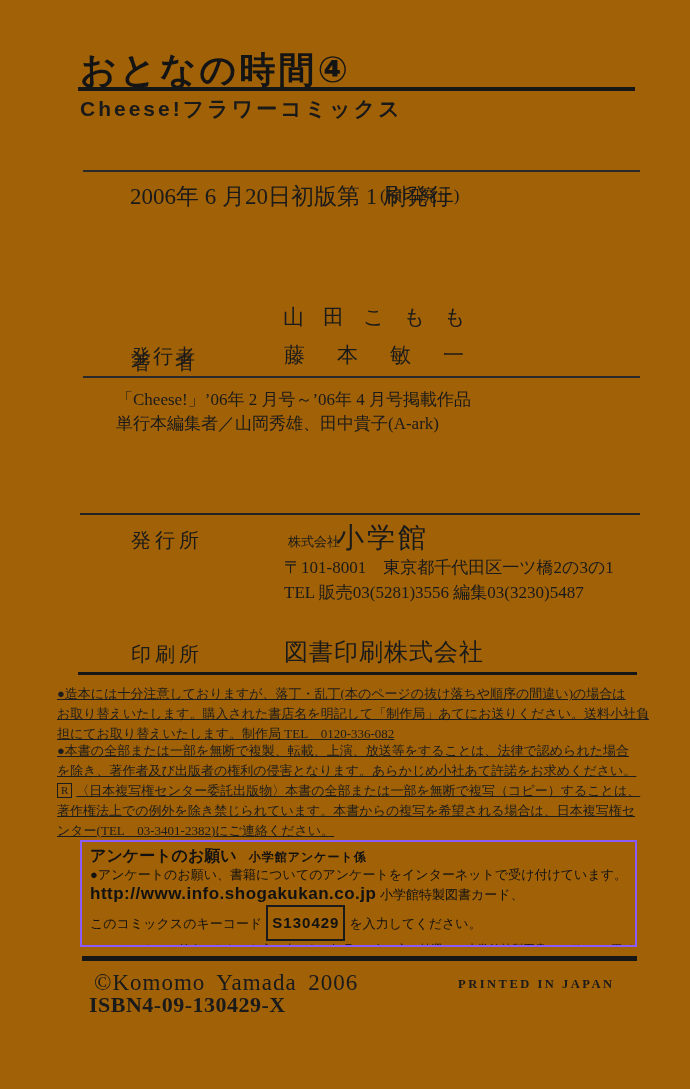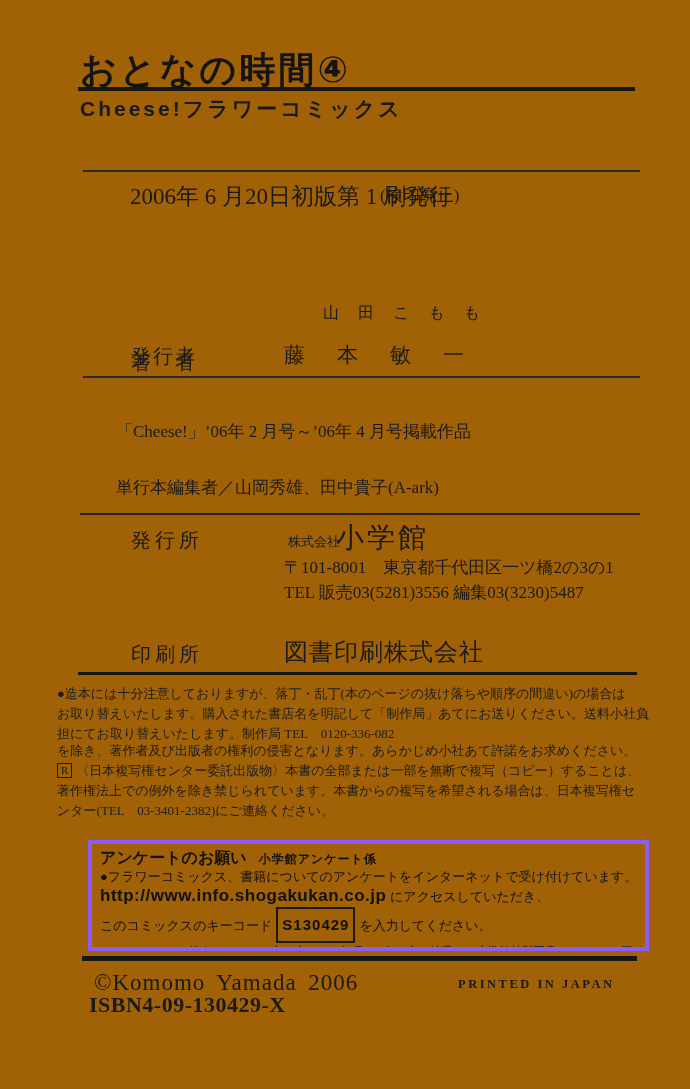--- a/index.html
+++ b/index.html
@@ -24,50 +24,50 @@
   .rule-thin-b  { top:376px; left:83px; width:557px; height:2px; background:#2a2a2a; }
   .rule-thin-c  { top:513px; left:80px; width:560px; height:2px; background:#222; }
   .rule-printer { top:672px; left:78px; width:559px; height:3px; }
   .rule-footer  { top:956px; left:82px; width:555px; height:5px; }
 
   .date    { top:181px; left:130px; font-size:23px; }
   .kenin   { top:184px; left:380px; font-size:17px; }
 
   .cred-label { font-size:20px; letter-spacing:2px; }
   .author-label    { top:305px; left:131px;margin-top:44px; }
-  .author-name     { top:303px; left:283px; font-size:16px; letter-spacing:19px;margin-left:40px; }
+  .author-name     { top:303px; left:283px; font-size:21px; letter-spacing:19px; }
   .publisher-label { top:343px; left:131px; }
   .publisher-name  { top:341px; left:284px; font-size:21px; letter-spacing:32px; }
 
   .serial { top:388px; left:116px; font-size:17px; line-height:24px; }
-  .serial div { white-space:pre;margin-top:32px; }
+  .serial div { white-space:pre; }
 
   .office-label { font-size:20px; letter-spacing:4px; }
   .hakkojo-label { top:527px; left:131px; }
   .co-prefix { top:533px; left:288px; font-size:13px; }
   .co-name   { top:519px; left:336px; font-size:28px; letter-spacing:3px; }
   .co-addr   { top:556px; left:284px; font-size:17px; }
   .co-tel    { top:581px; left:284px; font-size:17px; }
 
   .insatsu-label { top:641px; left:131px; }
   .printer-name  { top:636px; left:284px; font-size:24px; letter-spacing:1px; }
 
-  .notice { position:absolute; left:57px; width:580px; font-size:13px; line-height:20px; color:#1c1c1c; }
+  .notice { position:absolute; left:57px; width:580px; font-size:13px; line-height:20px; color:#1c1c1c;text-decoration:underline; }
   .notice div { white-space:pre; }
   .notice-1 { top:684px; }
   .notice-2 { top:741px; }
   .split { display:flex; justify-content:flex-start; }
   .rbox {
     display:inline-block; border:1px solid #1c1c1c; font-size:11px;
     line-height:13px; padding:0 3px; margin-right:4px; transform:translateY(-1px);
   }
 
   .survey {
-    position:absolute; top:840px; left:88px; width:537px; height:95px;
-    border:4px solid #8b5cf6; padding:4px 8px;
+    position:absolute; top:840px; left:80px; width:537px; height:95px;
+    border:2px solid #8b5cf6; padding:4px 8px;
     font-family:"Liberation Sans","DejaVu Sans",sans-serif;
     font-size:13px; line-height:17px; color:#111; overflow:hidden;
   }
   .survey div { white-space:pre; }
   .sv-head { font-size:16px; font-weight:bold; line-height:20px; }
   .sv-head-sub { font-size:12px; font-weight:bold; margin-left:12px; letter-spacing:1px; }
   .sv-url { font-size:17px; font-weight:bold; letter-spacing:0.5px; }
   .sv-url-row { line-height:21px; }
   .sv-key-row { line-height:21px; }
   .keycode {
@@ -115,30 +115,31 @@
   <div class="notice notice-1">
     <div>●造本には十分注意しておりますが、落丁・乱丁(本のページの抜け落ちや順序の間違い)の場合は</div>
     <div>お取り替えいたします。購入された書店名を明記して「制作局」あてにお送りください。送料小社負</div>
     <div class="split">
       <span>担にてお取り替えいたします。</span>
       <span>制作局 TEL　0120-336-082</span>
     </div>
   </div>
 
   <div class="notice notice-2">
+    <div>●本書の全部または一部を無断で複製、転載、上演、放送等をすることは、法律で認められた場合</div>
     <div>を除き、著作者及び出版者の権利の侵害となります。あらかじめ小社あて許諾をお求めください。</div>
     <div><span class="rbox">R</span><span>〈日本複写権センター委託出版物〉本書の全部または一部を無断で複写（コピー）することは、</span></div>
     <div>著作権法上での例外を除き禁じられています。本書からの複写を希望される場合は、日本複写権セ</div>
     <div>ンター(TEL　03-3401-2382)にご連絡ください。</div>
   </div>
 
   <div class="survey">
     <div class="sv-head-row"><span class="sv-head">アンケートのお願い</span><span class="sv-head-sub">小学館アンケート係</span></div>
-    <div>●フラワーコミックス、書籍についてのアンケートをインターネットで受け付けています。</div>
-    <div class="sv-url-row"><span class="sv-url">http://www.info.shogakukan.co.jp</span><span> にアクセスしていただき、</span></div>
+    <div>●アンケートのお願い、書籍についてのアンケートをインターネットで受け付けています。</div>
+    <div class="sv-url-row"><span class="sv-url">http://www.info.shogakukan.co.jp</span><span> 小学館特製図書カード、</span></div>
     <div class="sv-key-row"><span>このコミックスのキーコード</span><span class="keycode">S130429</span><span>を入力してください。</span></div>
     <div class="sv-small">●アンケートにお答えいただいた方の中から、毎月500名の方に抽選で、小学館特製図書カード(1000円)をさしあげます。</div>
     <div>●発行日より 6 か月間有効です。●発表は商品の発送をもってかえさせていただきます。</div>
   </div>
 
   <div class="rule rule-footer"></div>
   <div class="abs copyright">©Komomo Yamada 2006</div>
   <div class="abs printed">PRINTED IN JAPAN</div>
   <div class="abs isbn">ISBN4-09-130429-X</div>
 

